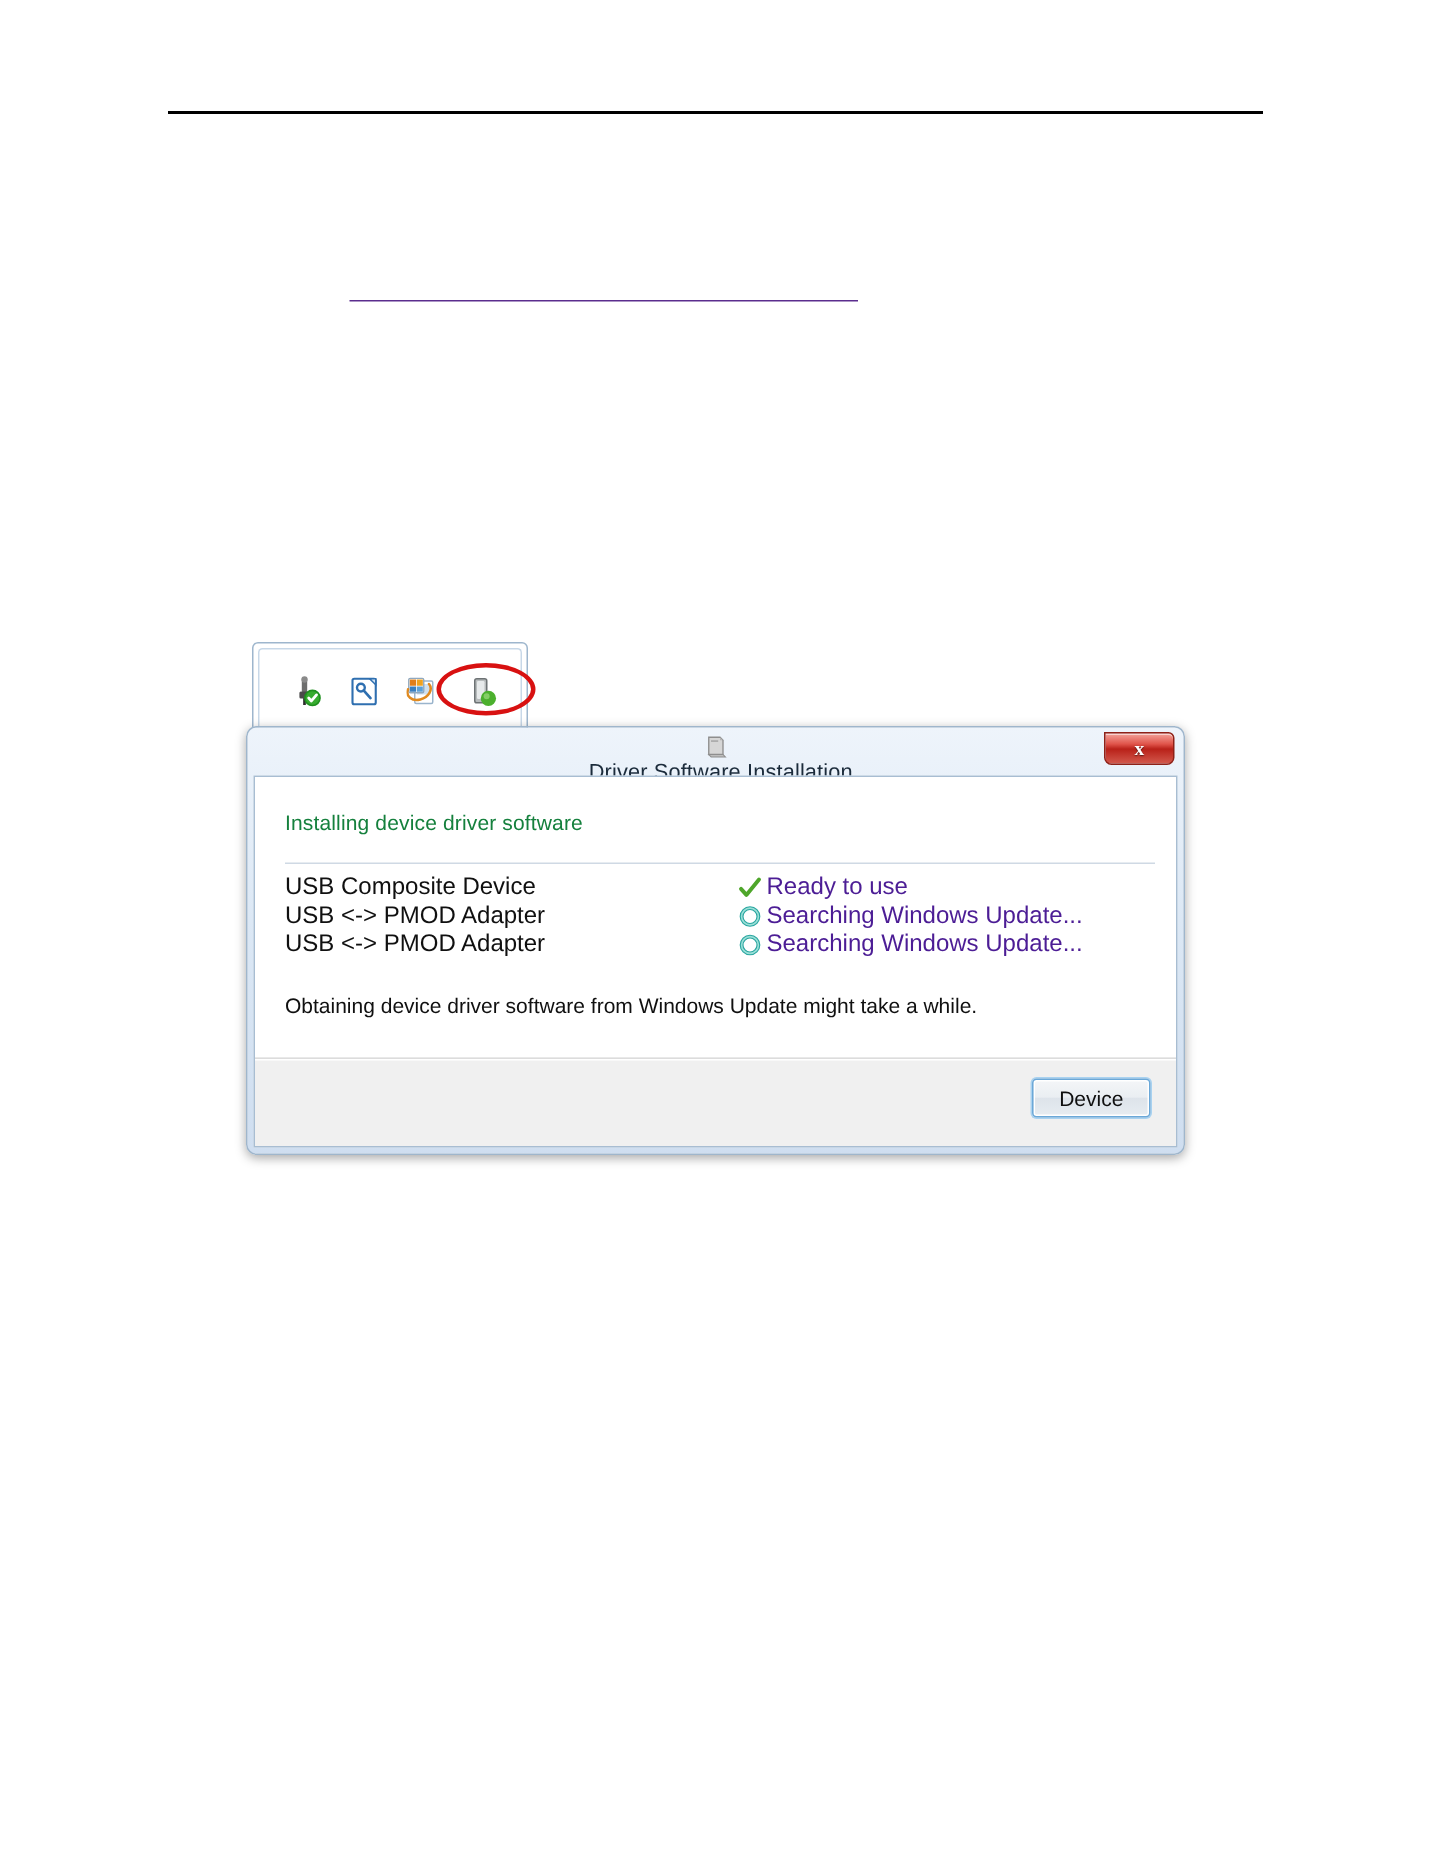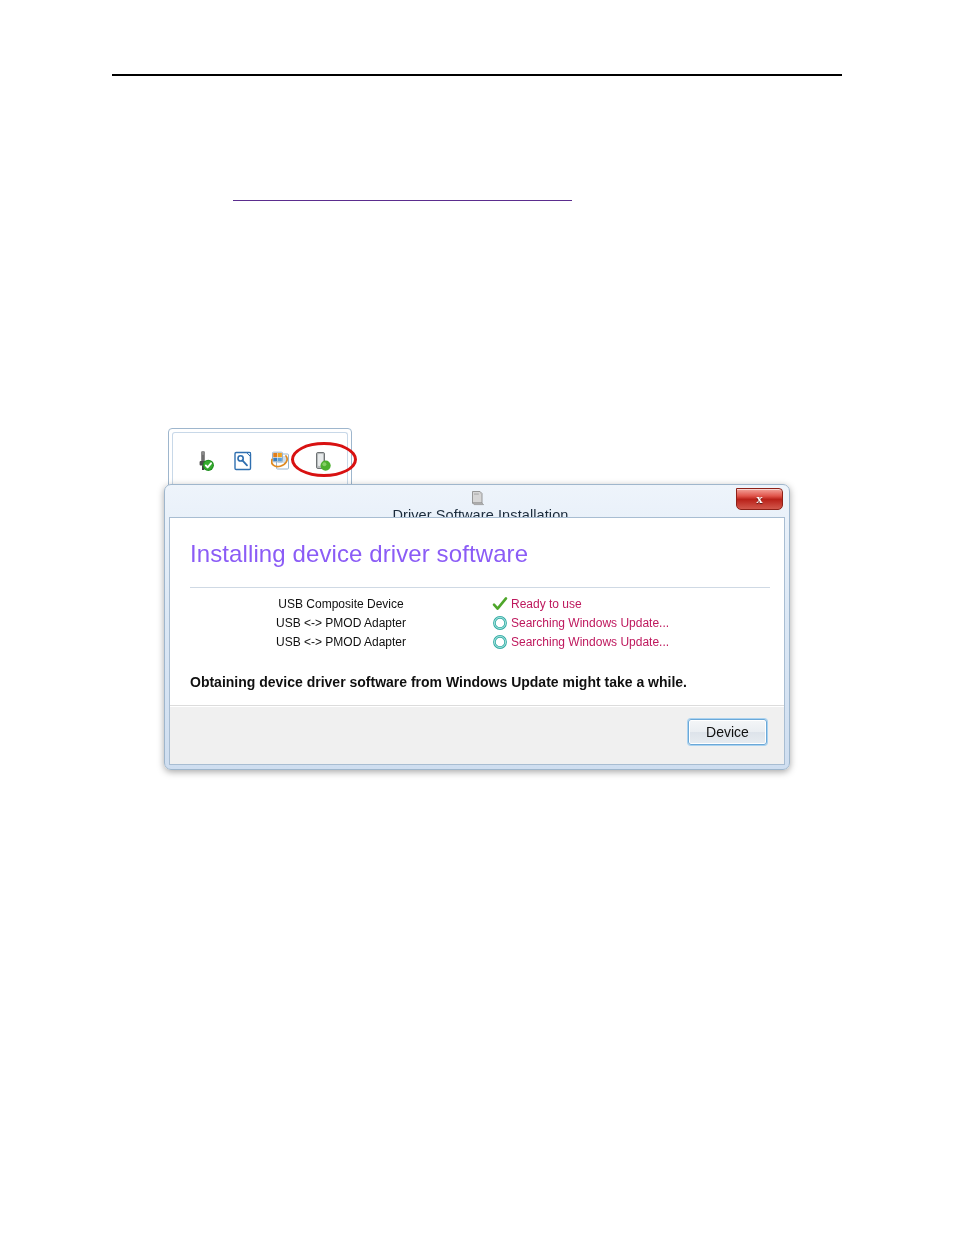--- a/index.html
+++ b/index.html
@@ -142,64 +142,62 @@
 
   .dialog-body {
     position: relative;
     height: 248px;
     background: #ffffff;
     border: 1px solid #a8bdd2;
     box-sizing: border-box;
     overflow: hidden;
   }
   .dialog-heading {
-    font-size: 24px;
-    color: #8b5cf6;
+    font-size: 14px;
+    color: #15803d;
     padding: 22px 0 0 20px;
     letter-spacing: .1px;
   }
   .list-sep {
     margin: 19px 14px 0 20px;
     height: 0;
     border-top: 1px solid #cfd9e4;
   }
   .device-rows {
     padding: 6px 0 0 20px;
   }
   .device-row {
     display: flex;
     align-items: center;
     height: 19px;
-    font-size: 12px;
+    font-size: 16px;
     color: #101010;
-    text-align: center;
   }
   .device-name {
     width: 302px;
     flex: 0 0 auto;
     white-space: nowrap;
   }
   .status-wrap {
     display: flex;
     align-items: center;
     white-space: nowrap;
   }
   .status-icon {
     width: 16px;
     height: 16px;
     flex: 0 0 auto;
     margin-right: 3px;
   }
-  .status-text { color: #be185d; }
+  .status-text { color: #4c1d95; }
 
   .note-block {
     padding: 22px 0 0 20px;
     font-size: 14px;
     color: #101010;
-    font-weight: bold;
   }
   .note-line { white-space: nowrap; line-height: 19px; }
   .note-link {
     display: inline-block;
     margin-top: 1px;
     color: #2b62c6;
     text-decoration: underline;
     font-size: 14px;
     line-height: 19px;
     cursor: pointer;

